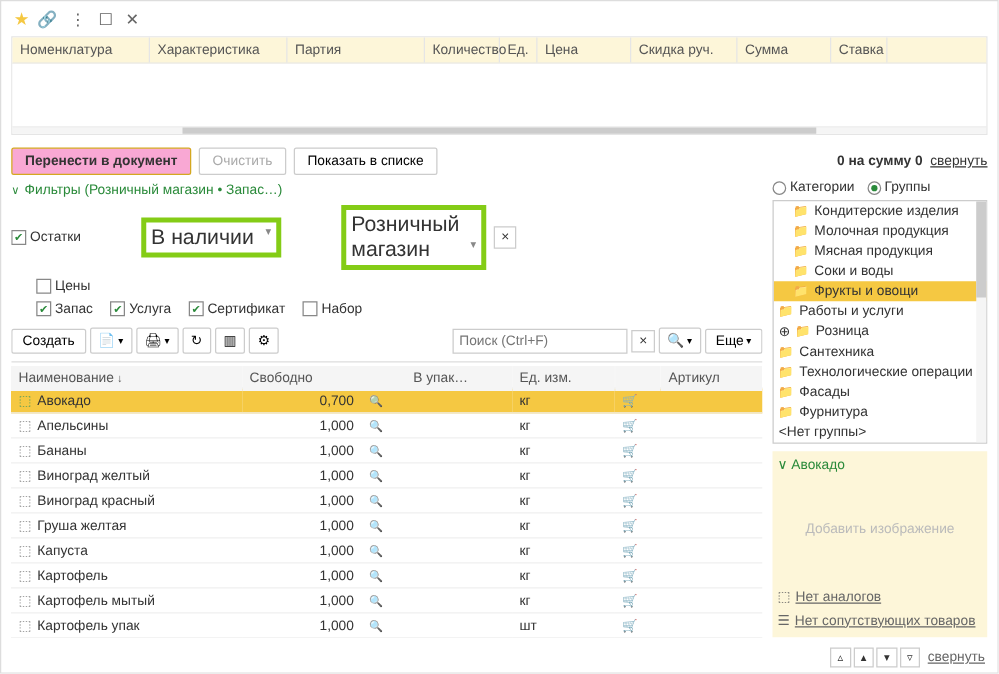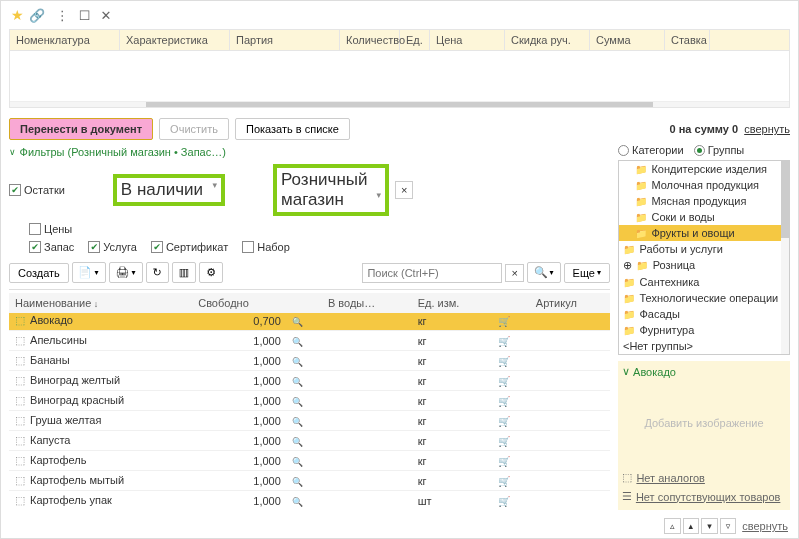--- a/index.html
+++ b/index.html
@@ -171,21 +171,21 @@
         </div>
       </div>
 
       <div class="table-wrap">
         <table class="table">
           <thead>
               <tr>
             <th class="sorted">Наименование</th>
             <th class="num">Свободно</th>
             <th></th>
-            <th>В воды…</th>
+            <th>В упак…</th>
             <th>Ед. изм.</th>
             <th></th>
             <th>Артикул</th>
           </tr>
             </thead>
           <tbody id="table-body">
               <tr class="sel">
                 <td><span class="cube g">⬚</span> Авокадо</td>
     <td class="num">0,700</td>
     <td><span class="mag-icon"></span></td>

